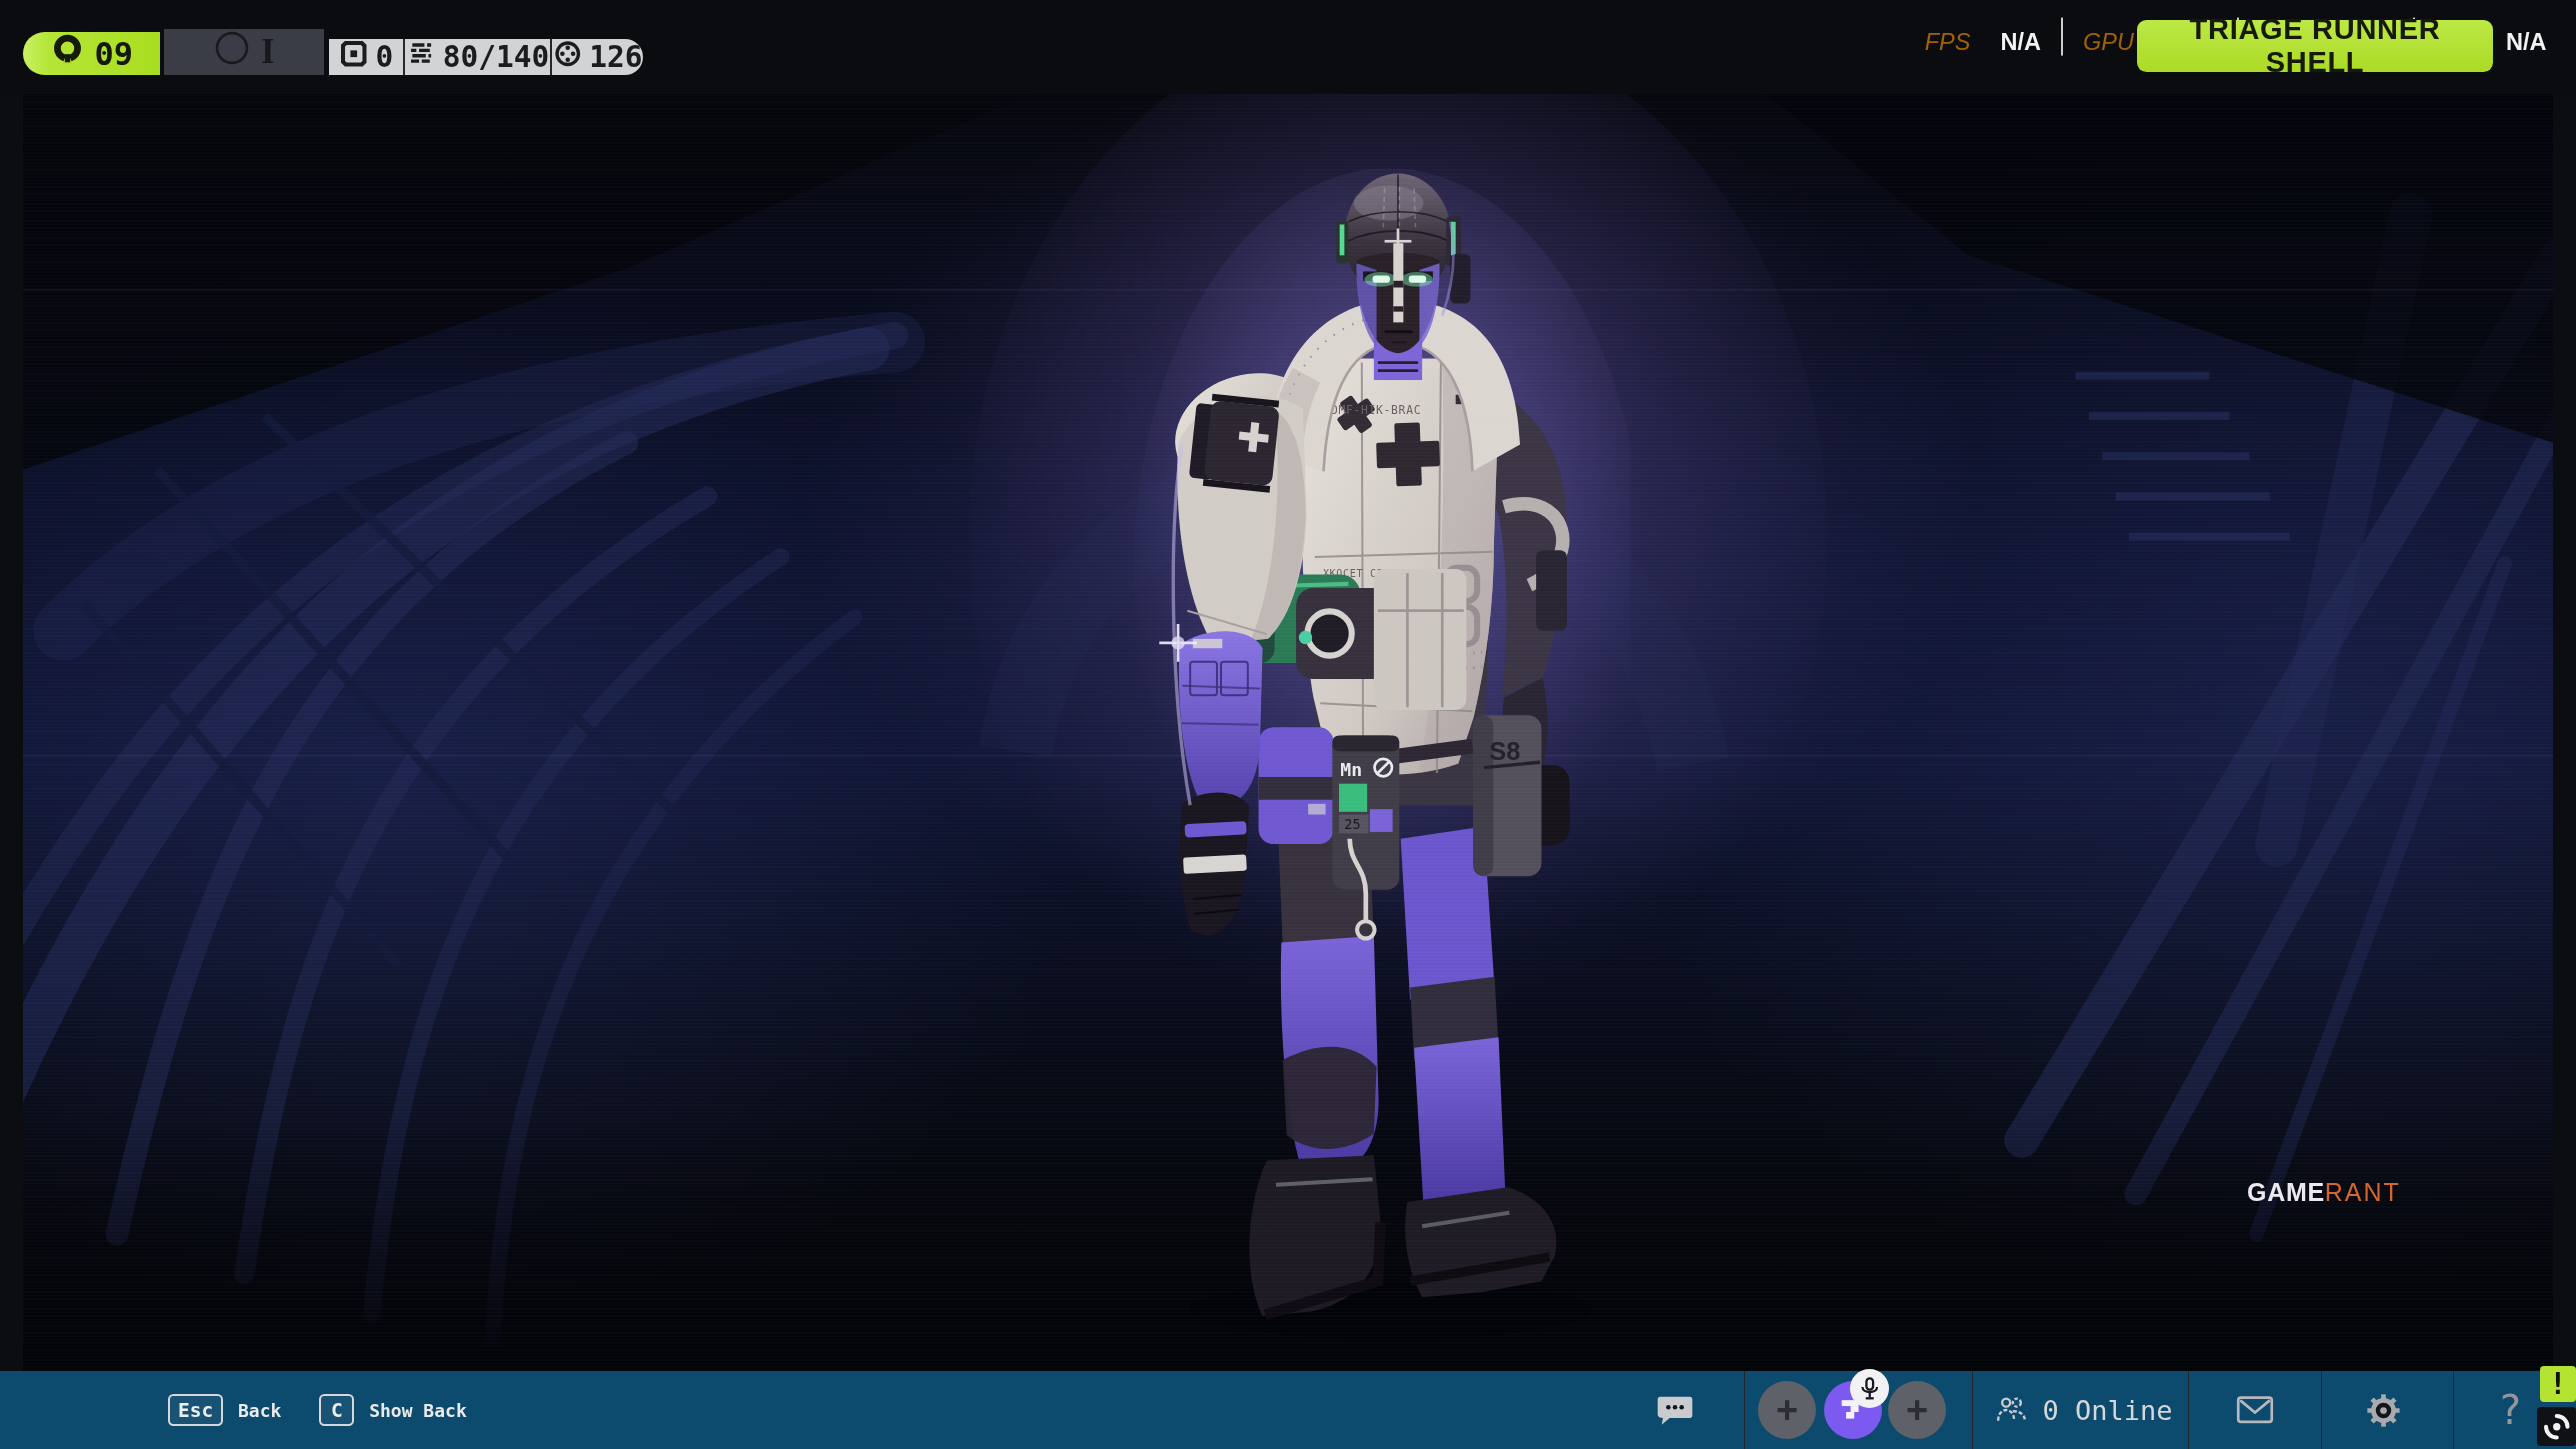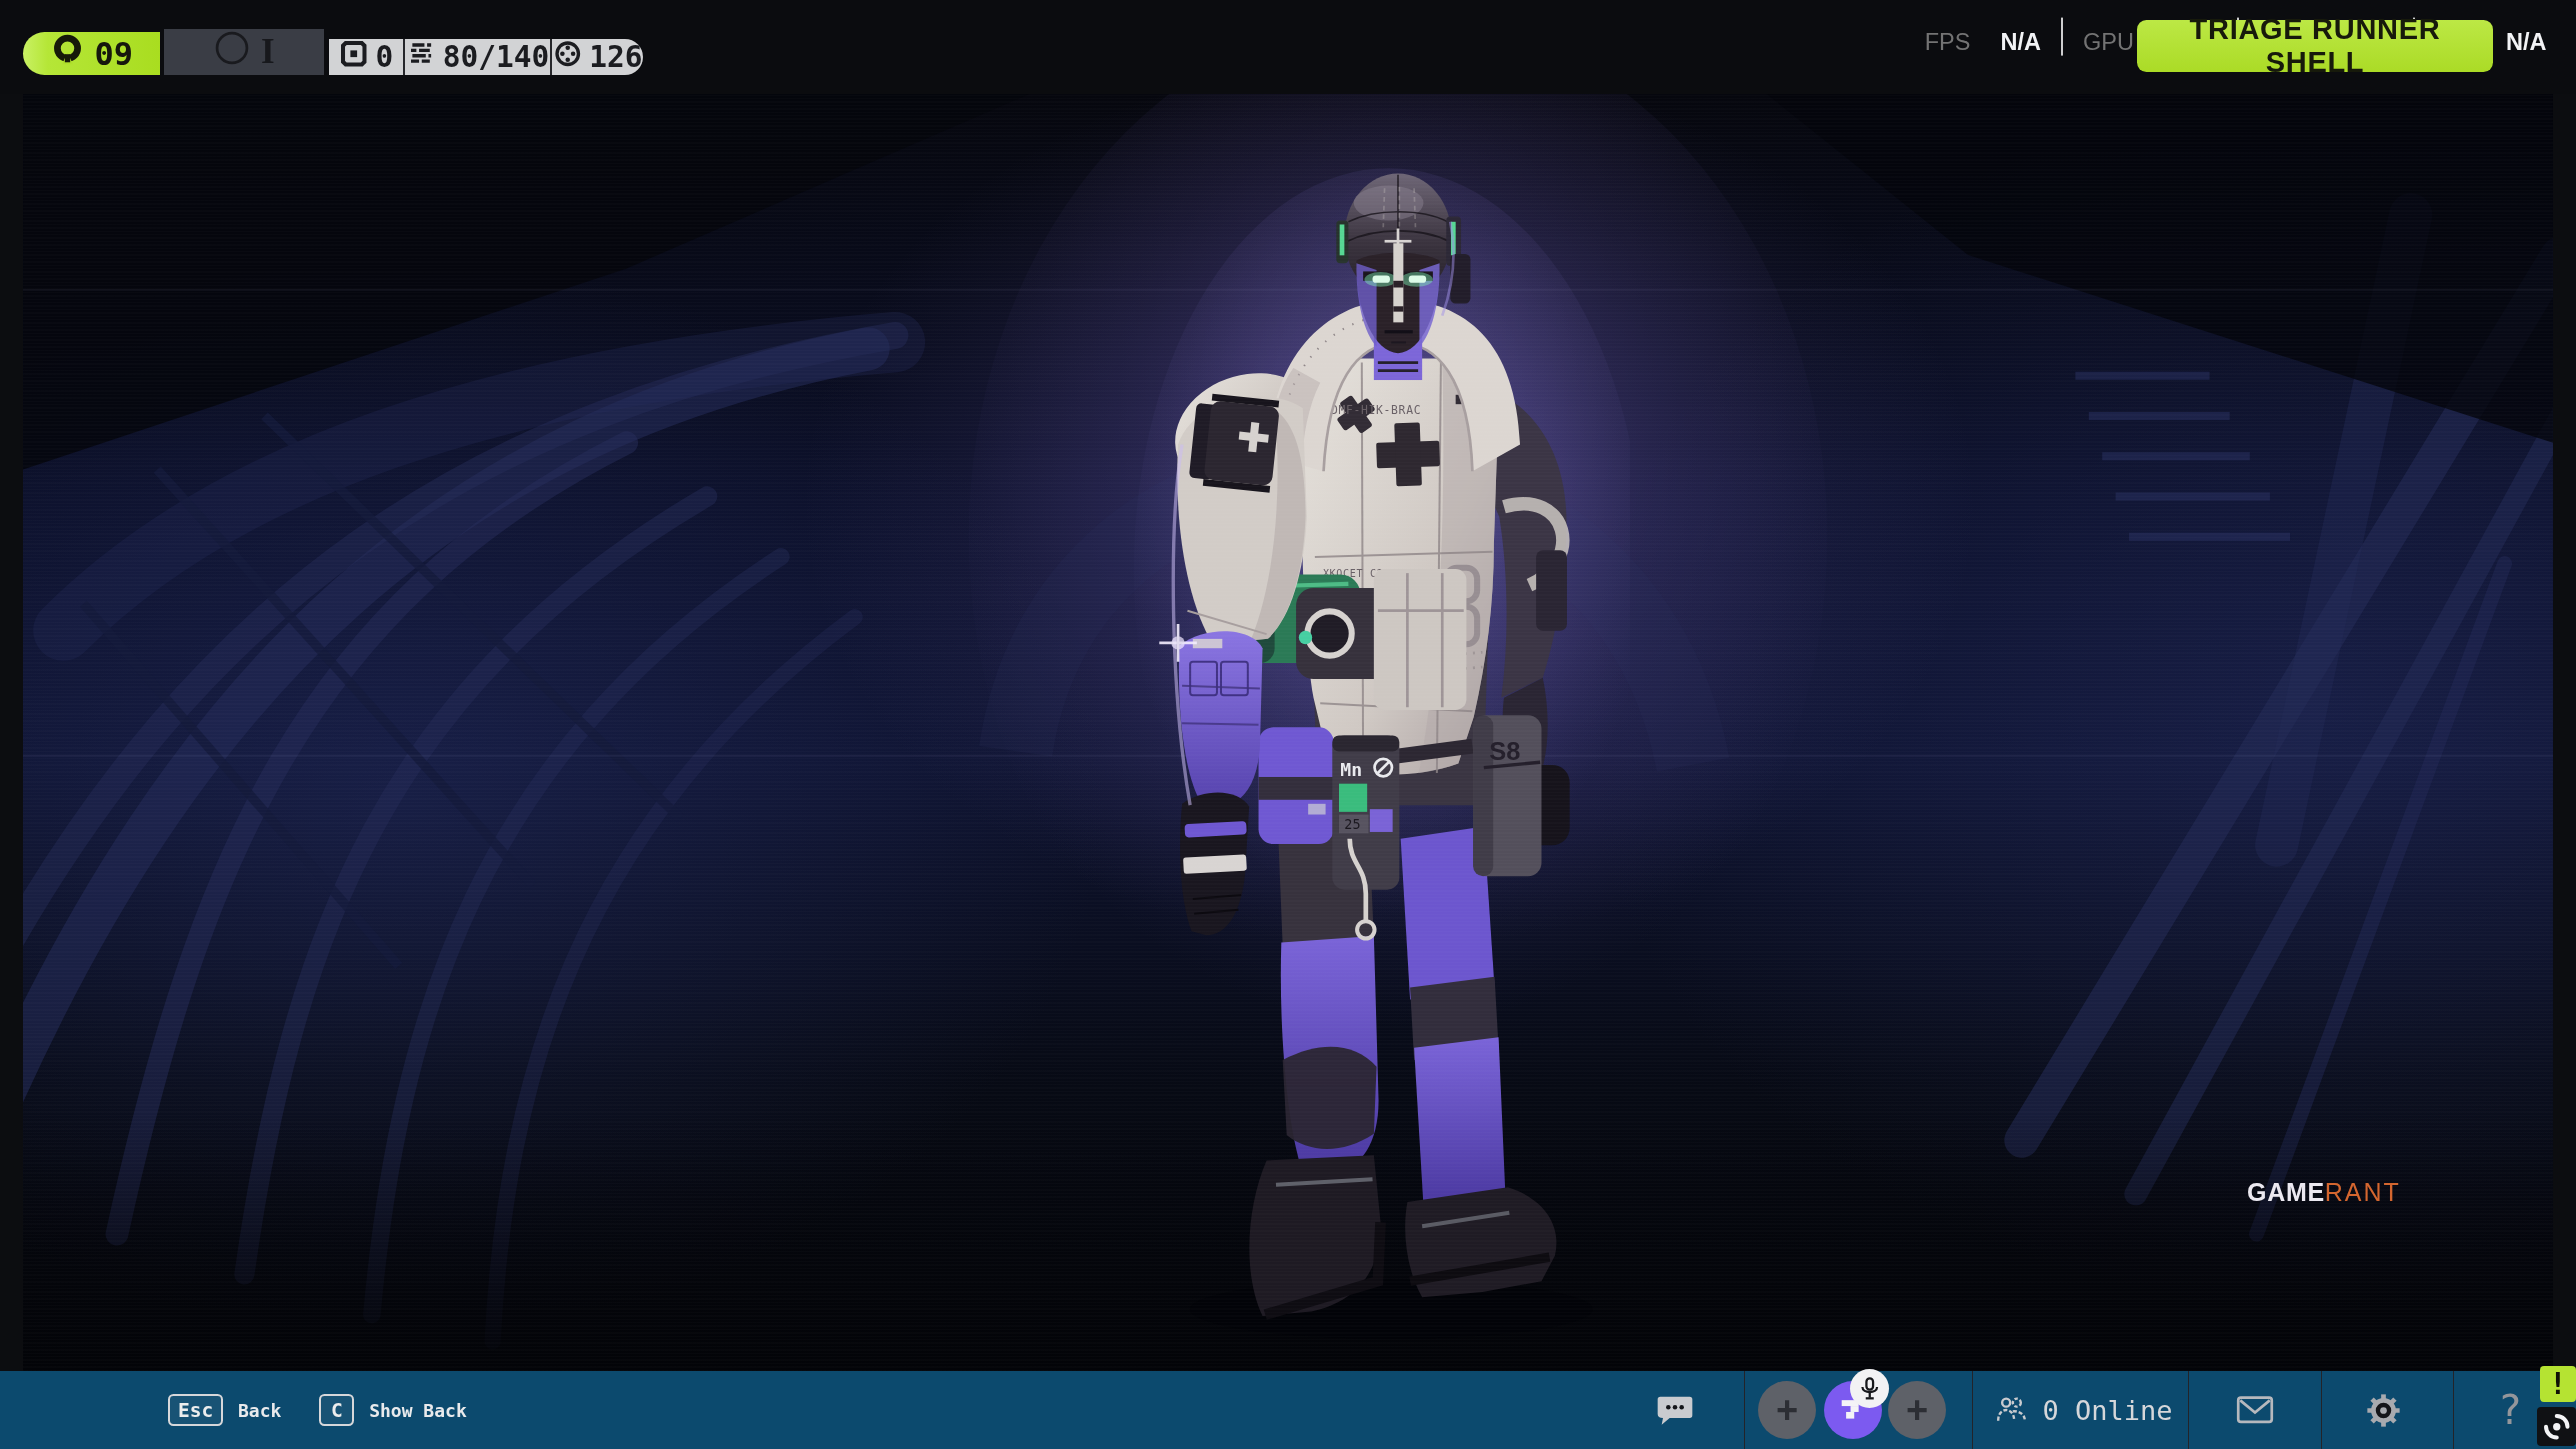--- a/index.html
+++ b/index.html
@@ -21,21 +21,21 @@
   .chip-group { display:flex; margin-left:5.4px; background:#d2d3d5; border-radius:0 28px 28px 0; }
   .seg { display:flex; align-items:center; justify-content:center; gap:6.7px;
          font-weight:bold; font-size:29.5px; color:#1b1c20; }
   .seg + .seg { border-left:2px solid #26272b; }
   .seg-1 { width:74px; } .seg-2 { width:147px; } .seg-3 { width:93px; border-radius:0 28px 28px 0; }
   .mode-i { font-family:"Liberation Serif", serif; font-weight:bold; font-size:35px; }
 
   
   .perf { position:absolute; right:29.5px; top:23px; display:flex; align-items:center;
           z-index:6; font-family:"Liberation Sans", sans-serif; font-size:23.5px; }
-  .perf .lbl { color:#737373; margin-right:8px; }
+  .perf .lbl { color:#a16207; margin-right:8px;font-style:italic; }
   .perf .val { color:#f2f3f5; font-weight:bold;margin-left:22px; }
   .perf .sep { width:2px; height:38px; background:rgba(255,255,255,.8); margin:0 20px;
                transform:translateY(-5.4px); }
 
   .item-btn { position:absolute; left:2137px; top:20px; width:356px; height:52px;
               border:none; border-radius:9.4px; cursor:pointer; z-index:5;
               background:linear-gradient(180deg,#bcE845 0%,#aBdb26 100%);
               background-color:#b3e335;
               font-family:"Liberation Sans", sans-serif; font-weight:bold; font-size:29px;
               letter-spacing:0.7px; color:#171a0b; display:flex; align-items:center; justify-content:center; }

